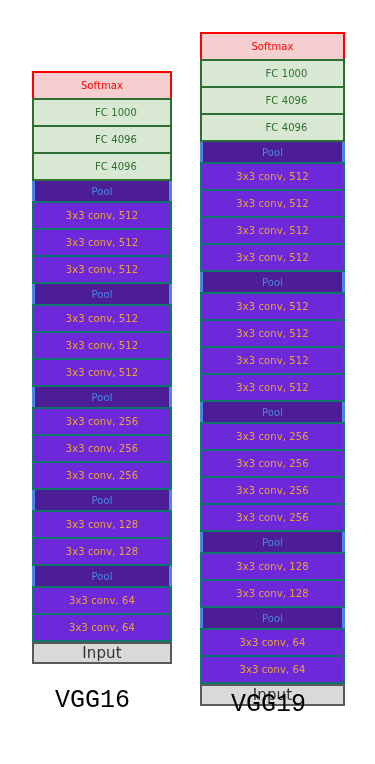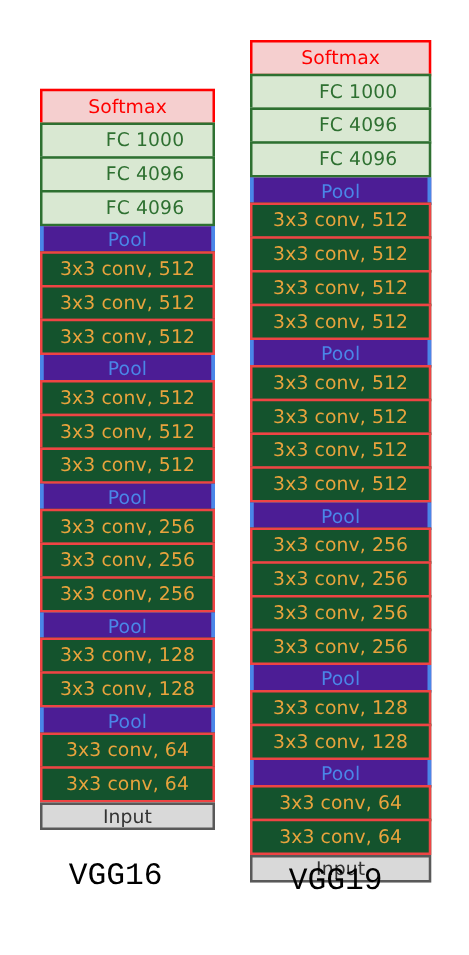--- a/index.html
+++ b/index.html
@@ -29,21 +29,21 @@
     width: 100%;
   }
 
   .layer {
     box-sizing: border-box;
     height: 29px;
     line-height: 1;
     display: flex;
     align-items: center;
     justify-content: center;
-    font-size: 15px;
+    font-size: 10px;
     white-space: nowrap;
     letter-spacing: 0.1px;
     margin-top: -2px;
   }
   .layer:first-child { margin-top: 0; }
 
   
   .layer.softmax {
     background: #f5cfcf;
     border: 2px solid #ff0000;
@@ -60,22 +60,22 @@
     border: 2px solid #4a86e8;
     border-left-width: 3px;
     border-right-width: 3px;
     border-top: 0;
     border-bottom: 0;
     color: #4a86e8;
     height: 22px;
     margin-top: 0;
   }
   .layer.conv {
-    background: #14532d;
-    border: 2px solid #ef4444;
+    background: #6d28d9;
+    border: 2px solid #0f766e;
     color: #e8a33d;
   }
   .layer.input {
     background: #d9d9d9;
     border: 2px solid #595959;
     color: #333333;
     margin-top: 0;
     height: 22px;
     font-size: 15px;
   }

